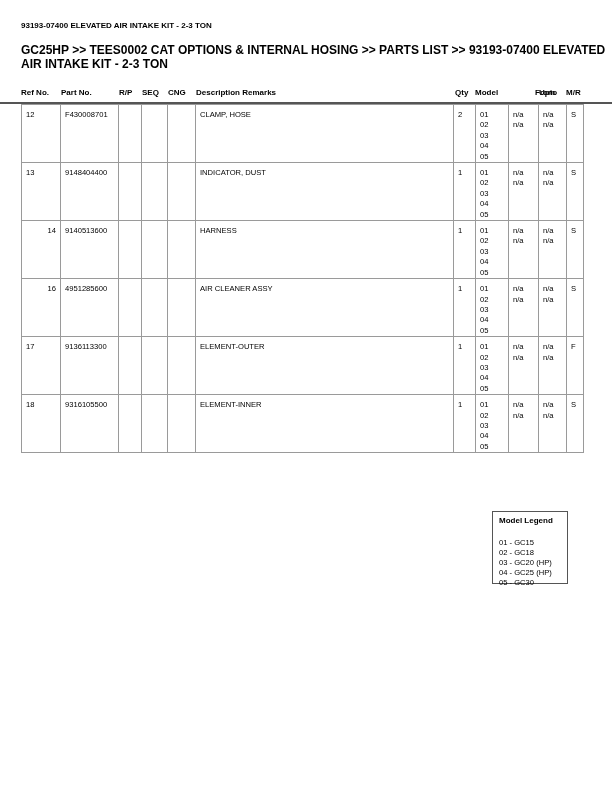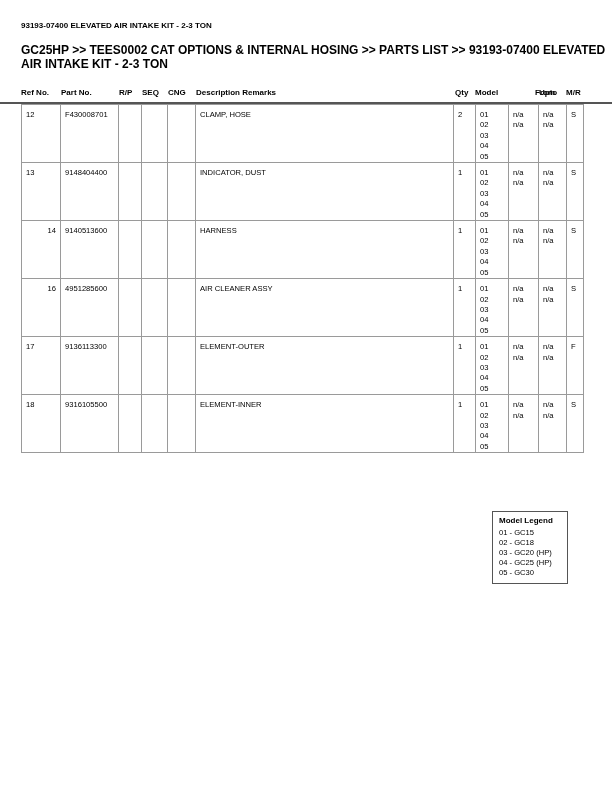--- a/index.html
+++ b/index.html
@@ -5,21 +5,21 @@
   html, body { margin:0; padding:0; background:#ffffff; }
   body { width:612px; height:792px; position:relative; font-family:"Liberation Sans", sans-serif; color:#000; overflow:hidden; }
   .title { position:absolute; left:21px; top:21px; font-size:8px; font-weight:bold; letter-spacing:0; }
   .crumb { position:absolute; left:21px; top:43px; font-size:12px; font-weight:bold; }
   .hdr { position:absolute; top:88px; font-size:8px; font-weight:bold; white-space:nowrap; }
   .hdr-rule { position:absolute; left:0; top:102px; width:612px; height:2px; background:#555; }
   table.parts { position:absolute; left:21px; top:104px; border-collapse:collapse; table-layout:fixed; font-size:7.6px; }
   table.parts td { border:1px solid #9a9a9a; vertical-align:top; padding:5px 4px 0 4px; height:52px; line-height:10.4px; box-sizing:border-box; }
   table.parts tr { height:57px; }
   .legend { position:absolute; left:492px; top:511px; width:76px; height:73px; border:1px solid #555; box-sizing:border-box; padding:4px 6px; font-size:7.6px; line-height:10px; }
-  .legend .lt { font-weight:bold; margin-bottom:2px; font-size:8px; }
+  .legend .lt { font-weight:bold; margin-bottom:12px; font-size:8px; }
 </style>
 </head>
 <body>
 
 <div class="title">93193-07400 ELEVATED AIR INTAKE KIT - 2-3 TON</div>
 <div class="crumb">GC25HP &gt;&gt; TEES0002 CAT OPTIONS &amp; INTERNAL HOSING &gt;&gt; PARTS LIST &gt;&gt; 93193-07400 ELEVATED AIR INTAKE KIT - 2-3 TON</div>
 
 <div>
   <span class="hdr" style="left:21px">Ref No.</span>
   <span class="hdr" style="left:61px">Part No.</span>

